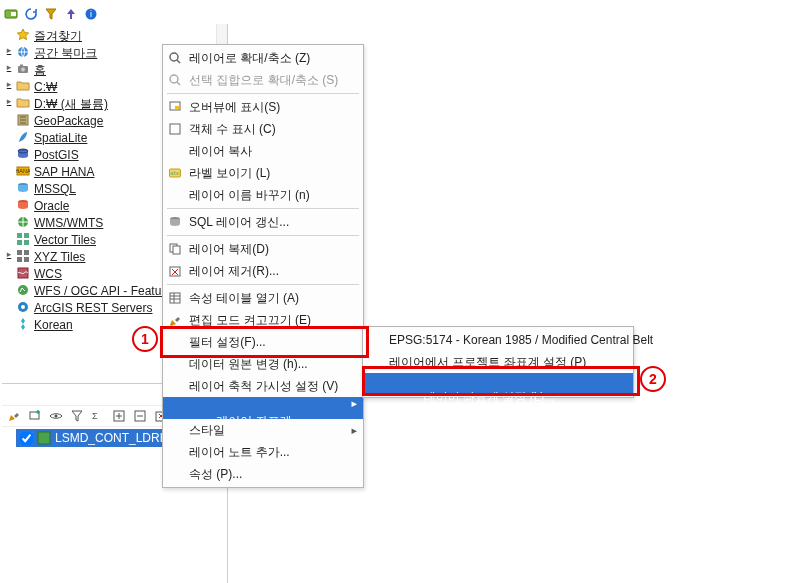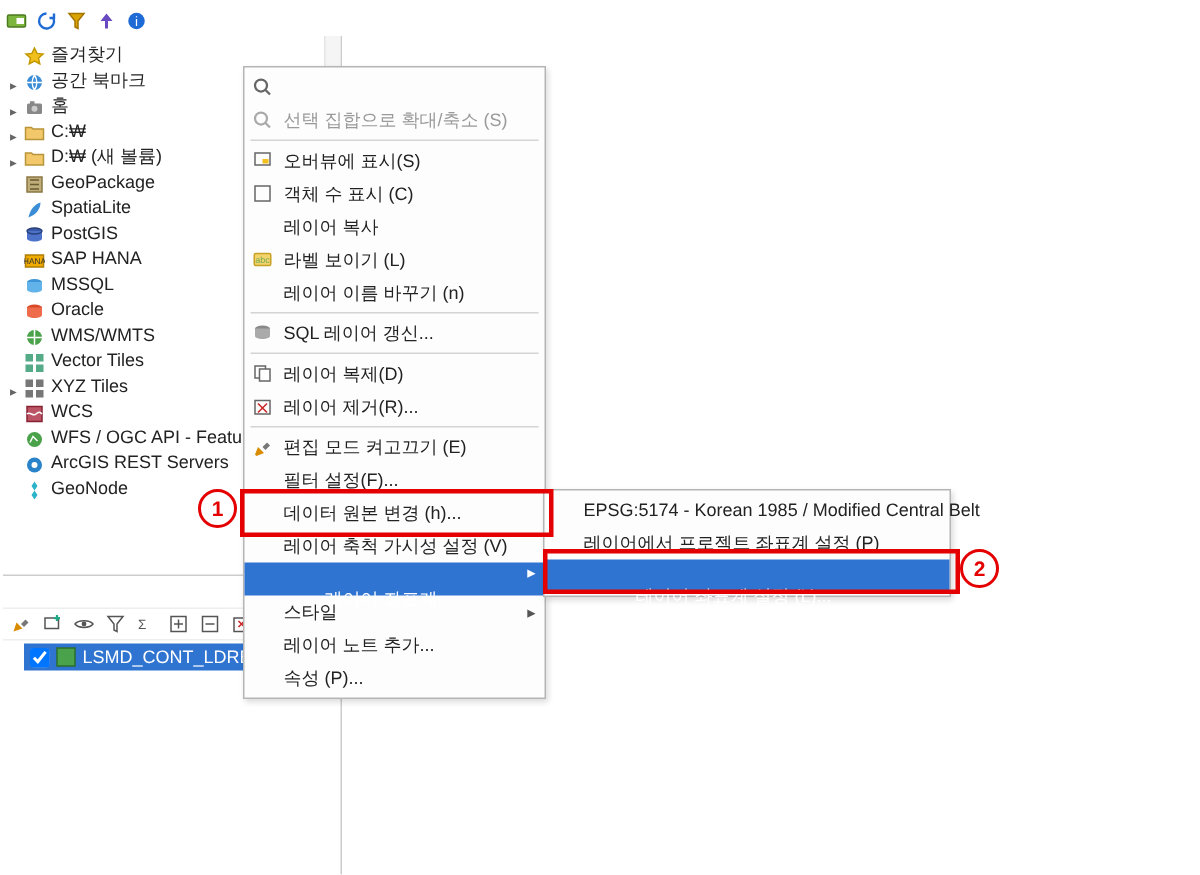--- a/index.html
+++ b/index.html
@@ -40,24 +40,25 @@
     bottom: 206px; 
     border-right: 1px solid #ccc;
     box-sizing: border-box;
     overflow: hidden;
   }
   .tree {
     padding: 4px 2px 0 2px;
   }
   .tree-row {
     display: flex;
-    align-items: flex-end;
+    align-items: flex-start;
     height: 17px;
     line-height: 17px;
     white-space: nowrap;
+    text-decoration: underline;
   }
   .exp {
     width: 10px;
     height: 10px;
     margin-right: 2px;
     display: inline-flex;
     align-items: center;
     justify-content: center;
     color: #666;
     font-size: 9px;
@@ -384,21 +385,21 @@
           </span>
           <span class="tree-label">ArcGIS REST Servers</span>
         </div>
         <div class="tree-row">
           <span class="exp blank">▸</span>
           <span class="tree-icon">
             <svg class="svg14" viewBox="0 0 14 14">
               <path d="M7 1l2 3-2 3-2-3zM7 7l2 3-2 3-2-3z" fill="#2ab3c9"></path>
             </svg>
           </span>
-          <span class="tree-label">GeoNode</span>
+          <span class="tree-label">Korean</span>
         </div>
       </div>
   </div>
 
   <div class="layers-panel">
     <div class="layers-title">레이어</div>
     <div class="layers-toolbar">
       <span class="tb">
           <svg width="14" height="14" viewBox="0 0 14 14">
             <path d="M2 12l2-6 4 4-6 2z" fill="#d98b00"></path>
@@ -456,20 +457,21 @@
   </div>
 
   <div class="ctxmenu" id="menu1" style="left:162px; top:44px; width:200px;">
       <div class="item">
         <span class="mi-icon">
           <svg width="14" height="14" viewBox="0 0 14 14">
             <circle cx="6" cy="6" r="4" fill="none" stroke="#666" stroke-width="1.5"></circle>
             <path d="M9 9l3 3" stroke="#666" stroke-width="1.5"></path>
           </svg>
         </span>
+        <span class="mi-label">레이어로 확대/축소 (Z)</span>
       </div>
       <div class="item disabled">
         <span class="mi-icon">
           <svg width="14" height="14" viewBox="0 0 14 14">
             <circle cx="6" cy="6" r="4" fill="none" stroke="#aaa" stroke-width="1.5"></circle>
             <path d="M9 9l3 3" stroke="#aaa" stroke-width="1.5"></path>
           </svg>
         </span>
         <span class="mi-label">선택 집합으로 확대/축소 (S)</span>
       </div>
@@ -534,20 +536,29 @@
             <rect x="2" y="3" width="10" height="9" fill="none" stroke="#666"></rect>
             <path d="M4 5l6 6M10 5L4 11" stroke="#c22"></path>
           </svg>
         </span>
         <span class="mi-label">레이어 제거(R)...</span>
       </div>
       <div class="sep"></div>
       <div class="item">
         <span class="mi-icon">
           <svg width="14" height="14" viewBox="0 0 14 14">
+            <rect x="2" y="2" width="10" height="10" fill="none" stroke="#666"></rect>
+            <path d="M2 5h10M2 8h10M6 2v10" stroke="#666"></path>
+          </svg>
+        </span>
+        <span class="mi-label">속성 테이블 열기 (A)</span>
+      </div>
+      <div class="item">
+        <span class="mi-icon">
+          <svg width="14" height="14" viewBox="0 0 14 14">
             <path d="M2 12l2-5 4 4-5 2z" fill="#d98b00"></path>
             <path d="M7 7l3-3 2 2-3 3z" fill="#777"></path>
           </svg>
         </span>
         <span class="mi-label">편집 모드 켜고끄기 (E)</span>
       </div>
       <div class="item">
         <span class="mi-icon"></span>
         <span class="mi-label">필터 설정(F)...</span>
       </div>

